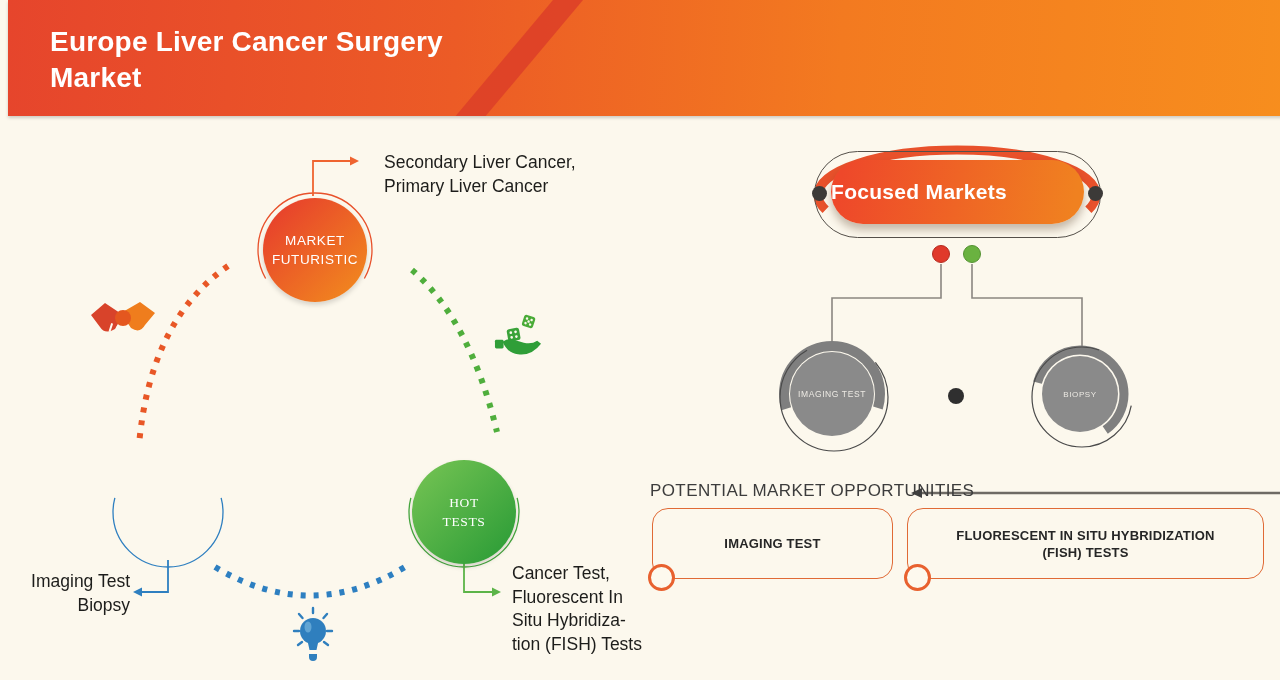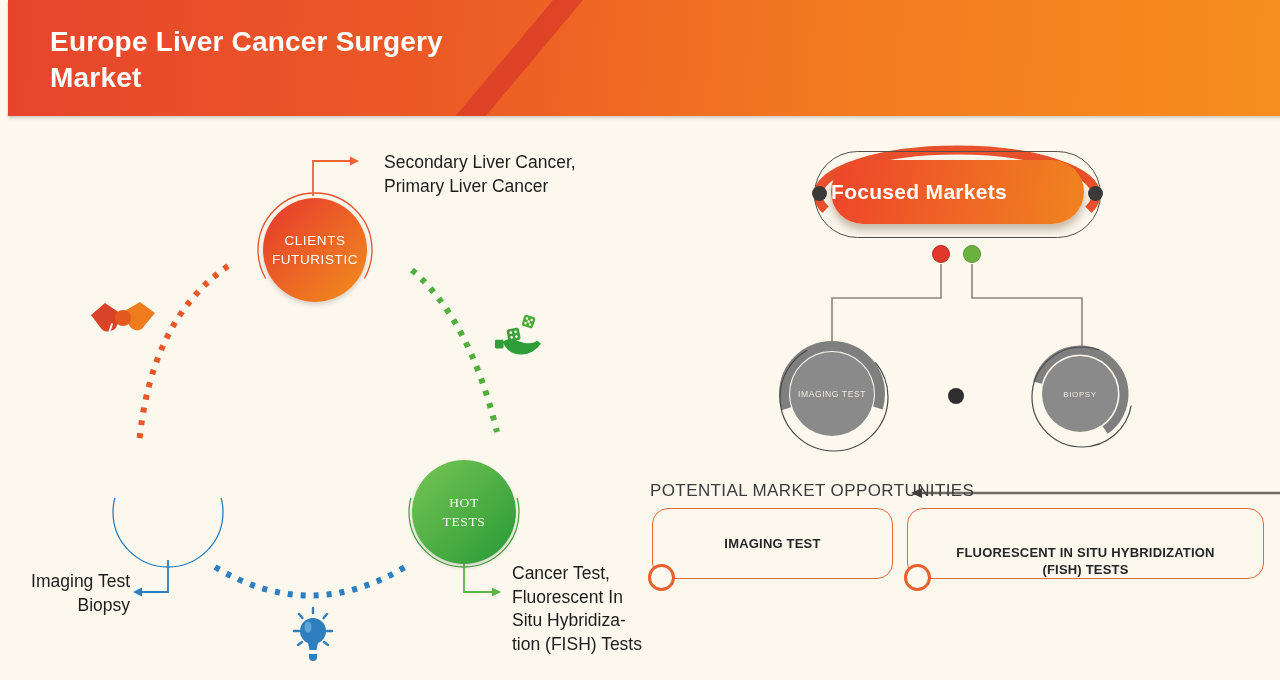--- a/index.html
+++ b/index.html
@@ -71,21 +71,21 @@
     position:absolute; left:650px; top:481px; font-size:17px; color:#3c3c3c;
     letter-spacing:.4px; z-index:2;
   }
   .opp-box {
     position:absolute; top:508px; height:71px; border:1.5px solid #e06a36; border-radius:16px;
     display:flex; align-items:center; justify-content:center; text-align:center;
     font-size:13px; font-weight:bold; color:#262626; letter-spacing:.2px; line-height:17px;
     z-index:2; background:transparent;
   }
   .box1 { left:652px; width:241px; }
-  .box2 { left:907px; width:357px; padding:0 30px;align-items:flex-end; }
+  .box2 { left:907px; width:357px; padding:0 30px; }
   .opp-ring {
     position:absolute; top:564px; width:27px; height:27px; border-radius:50%;
     border:3.5px solid #e8612f; background:#fdf9ee; z-index:3;
   }
   .ring1 { left:648px; } .ring2 { left:904px; }
 </style>
 </head>
 <body>
 
 <div class="canvas">
@@ -121,21 +121,21 @@
     <circle cx="1080" cy="394" r="44" pathLength="360" fill="none" stroke="#7f7f7f" stroke-width="9" stroke-dasharray="220 140" stroke-dashoffset="-195"></circle>
 
     <circle cx="834" cy="397" r="54" pathLength="360" fill="none" stroke="#4a4a4a" stroke-width="1.2" stroke-dasharray="280 80" stroke-dashoffset="40"></circle>
     <circle cx="1082" cy="397" r="50" pathLength="360" fill="none" stroke="#4a4a4a" stroke-width="1.2" stroke-dasharray="280 80" stroke-dashoffset="-10"></circle>
 
     <line x1="1280" y1="493" x2="922" y2="493" stroke="#6e6a64" stroke-width="2.4"></line>
     <polygon points="922,488 922,498 911,493" fill="#3f3f3f"></polygon>
   </svg>
 
   <div class="node-circle cp">
-    <span>CLIENTS</span>
+    <span>MARKET</span>
     <span>FUTURISTIC</span>
   </div>
   <div class="node-circle hb">
     <span>HOT</span>
     <span>TESTS</span>
   </div>
 
   <div class="note note-cp">
     <div>Secondary Liver Cancer,</div>
     <div>Primary Liver Cancer</div>

